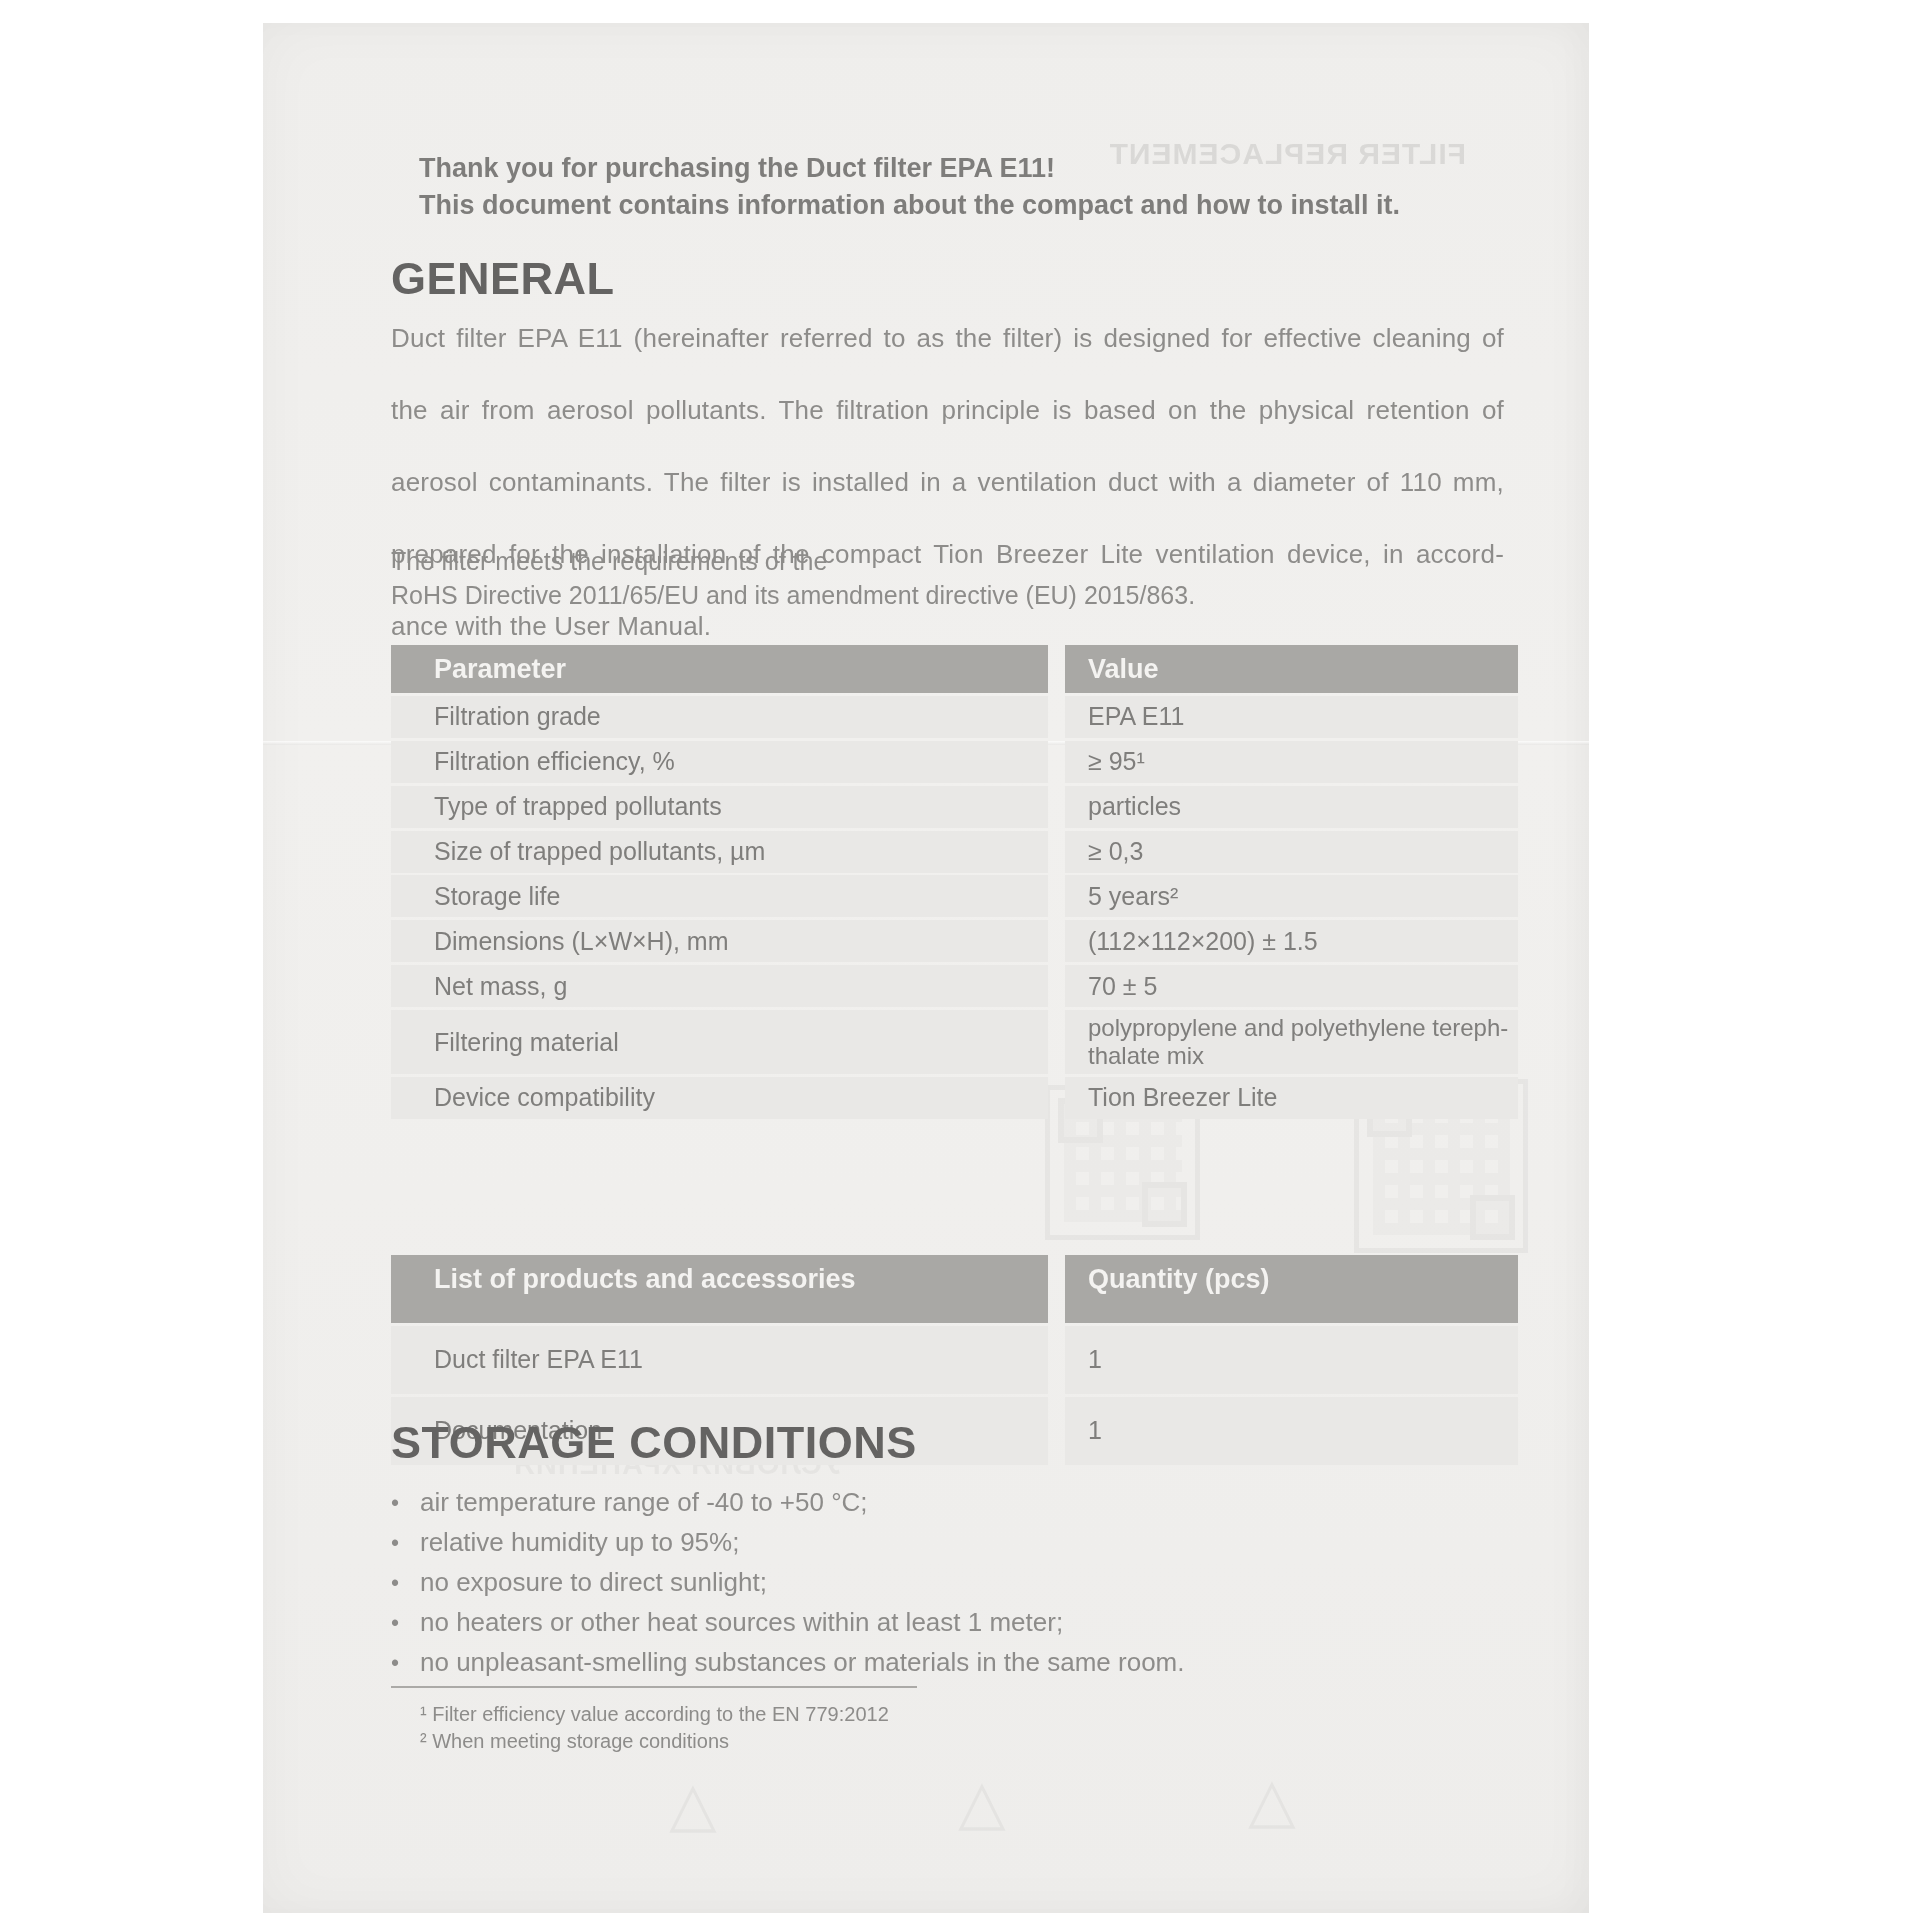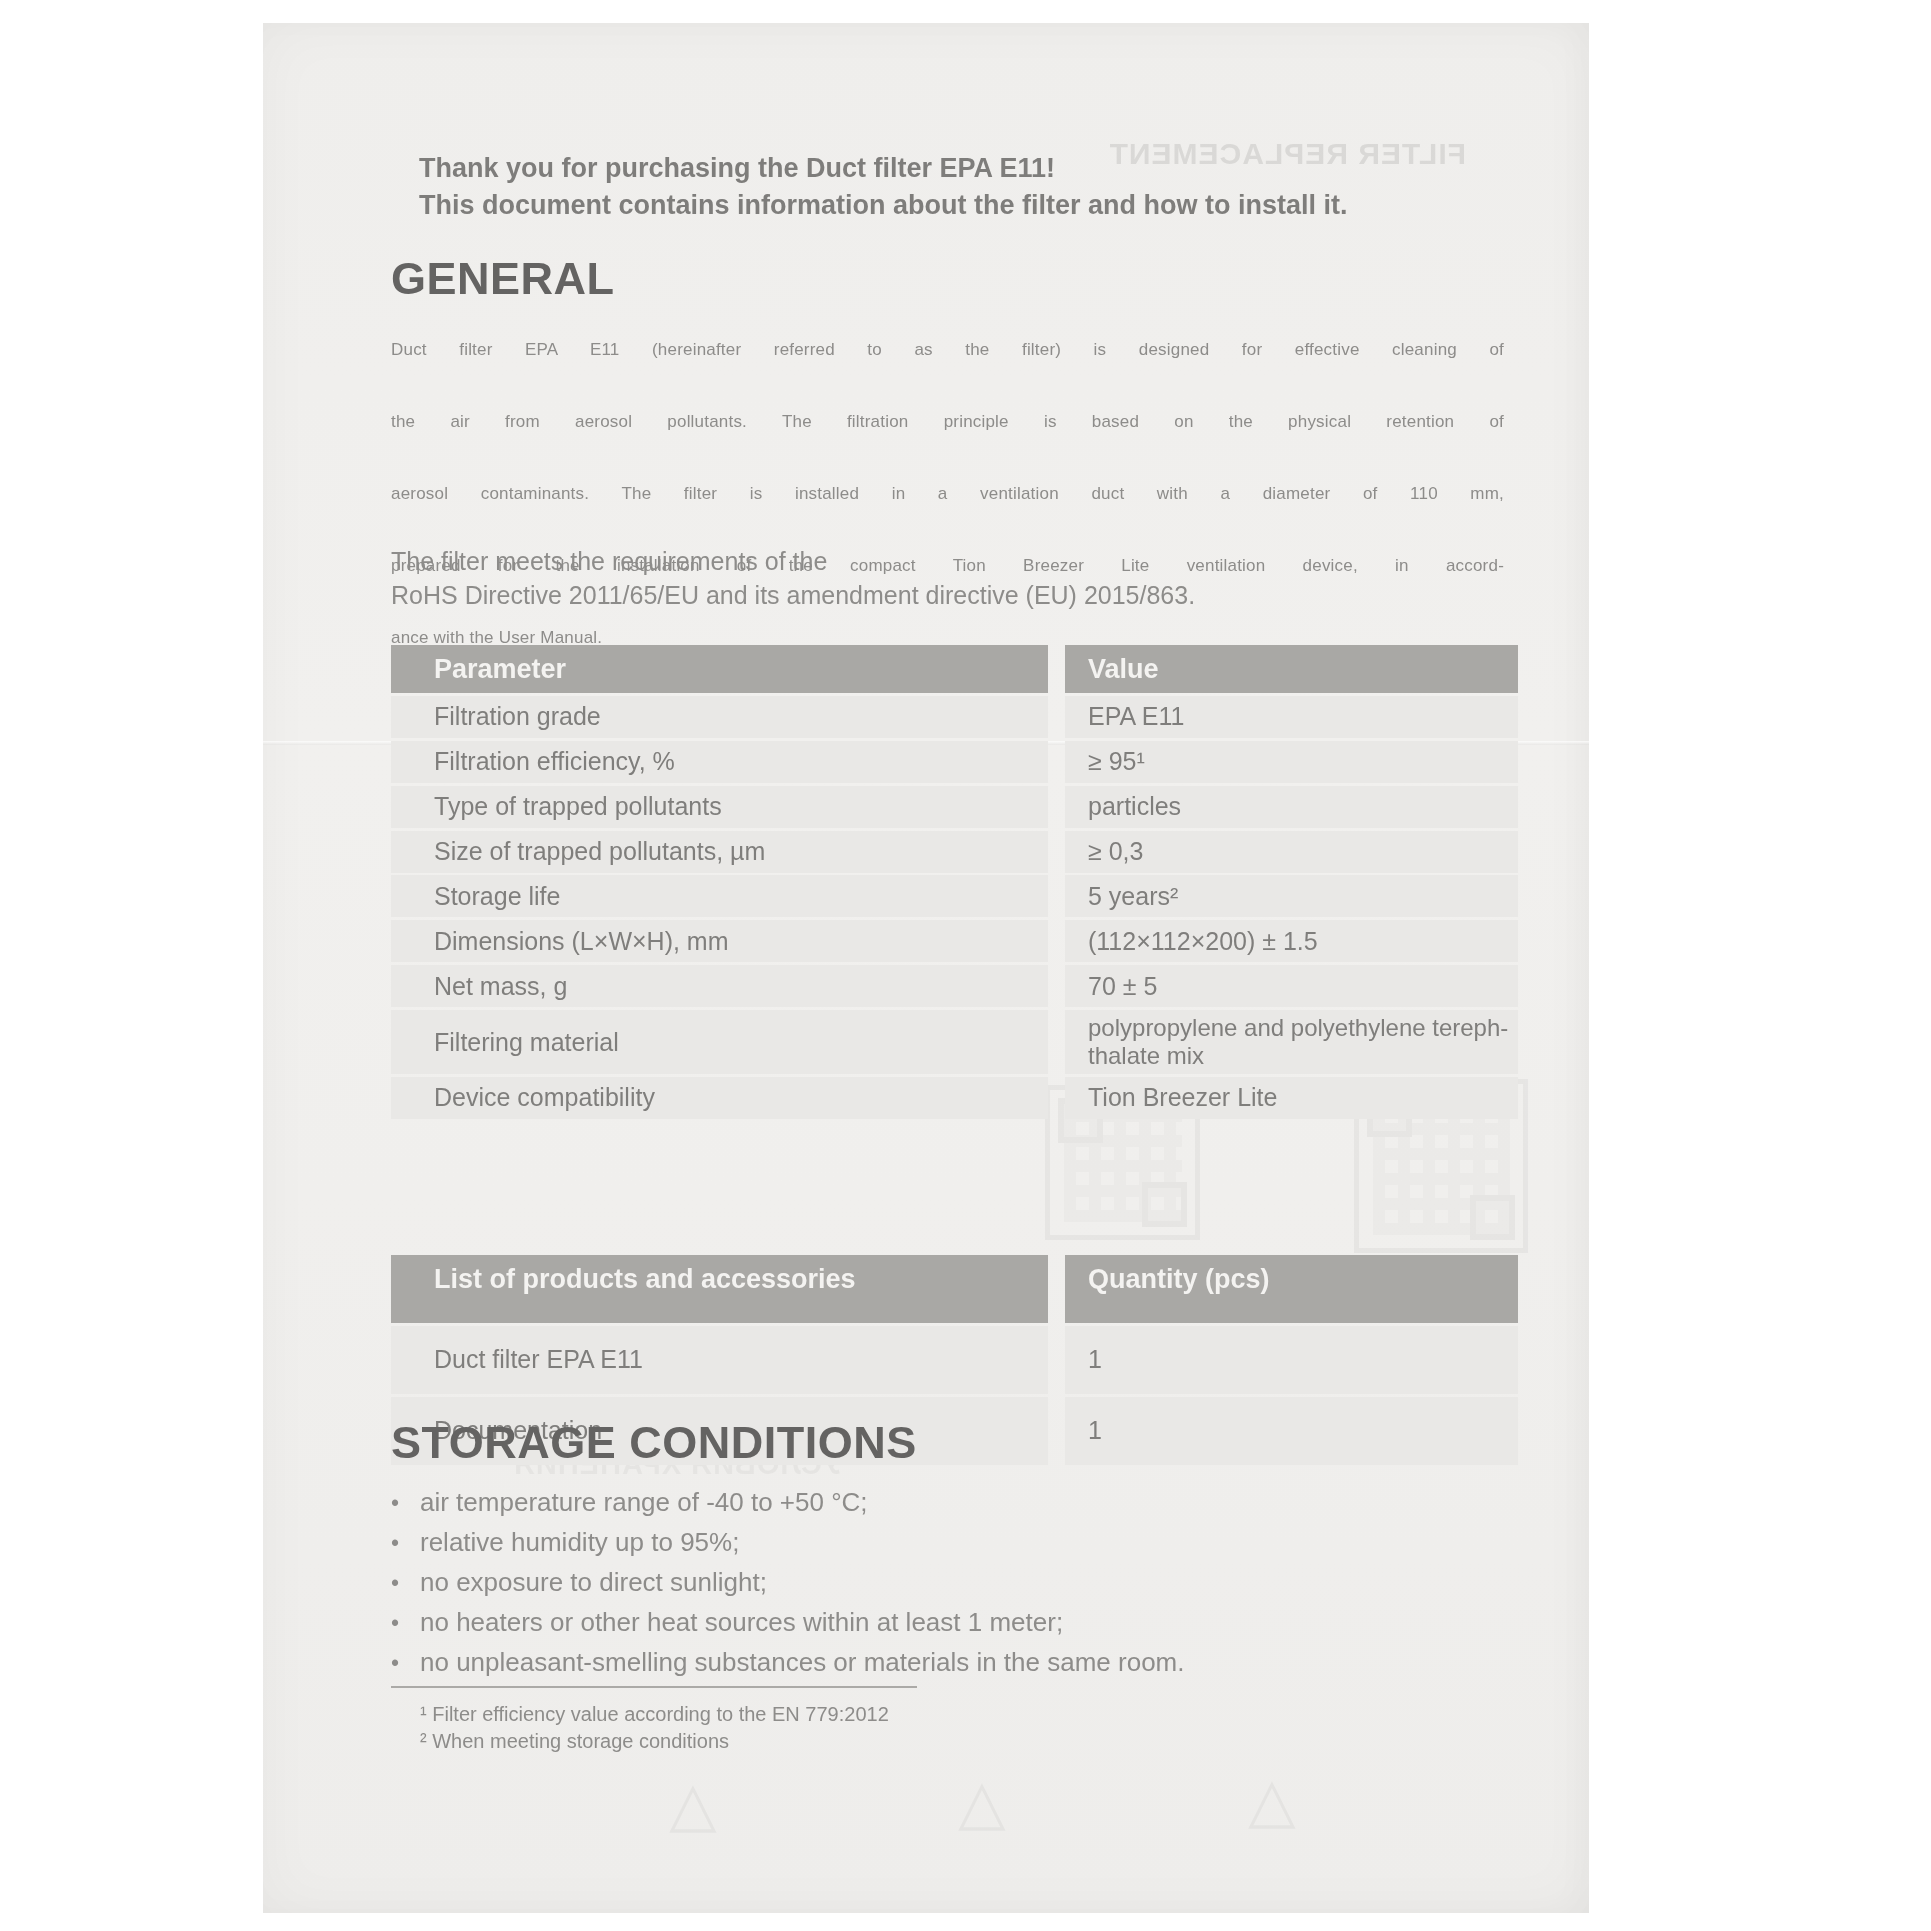--- a/index.html
+++ b/index.html
@@ -27,21 +27,21 @@
                repeating-linear-gradient(0deg,#555 0 11.6px,transparent 11.6px 25px);
     opacity:0.55;}
   .tri{position:absolute;font-size:62px;color:#6a6a6a;opacity:0.07;transform:scaleX(-1);}
   .abs{position:absolute;left:128px;width:1113px;}
 
   .intro{top:127px;font-size:27px;line-height:37px;font-weight:bold;color:#7e7d7b;margin-left:28px;}
   .h1{font-size:45px;font-weight:bold;color:#646362;letter-spacing:0.5px;}
   .general-h{top:230px;}
   .storage-h{top:1394px;}
 
-  .para{top:309px;font-size:17px;line-height:36px;color:#8d8c8a;letter-spacing:0.2px;}
+  .para{top:297px;font-size:26px;line-height:36px;color:#8d8c8a;letter-spacing:0.2px;}
   .jline{text-align:justify;}
   .jline:after{content:"";display:inline-block;width:100%;}
   .rohs{top:521px;font-size:25px;line-height:34px;color:#8d8c8a;}
 
   
   .tbl{display:block;}
   .t-spec{top:622px;}
   .t-acc{top:1232px;}
   .trow{display:grid;grid-template-columns:657px 453px;column-gap:17px;margin-bottom:2.9px;}
   .thead .cell{background:#a9a8a5;color:#f4f3f1;font-weight:bold;font-size:27px;
@@ -78,21 +78,21 @@
         <div class="dotgrid"></div>
       </div>
     <div class="tri" style="left:406px;top:1744px;">△</div>
     <div class="tri" style="left:695px;top:1742px;">△</div>
     <div class="tri" style="left:985px;top:1740px;">△</div>
 
     <div class="crease"></div>
 
     <div class="abs intro">
       <div>Thank you for purchasing the Duct filter EPA E11!</div>
-      <div>This document contains information about the filter and how to install it.</div>
+      <div>This document contains information about the compact and how to install it.</div>
     </div>
 
     <div class="abs h1 general-h">GENERAL</div>
 
     <div class="abs para">
       <div class="jline">Duct filter EPA E11 (hereinafter referred to as the filter) is designed for effective cleaning of</div>
       <div class="jline">the air from aerosol pollutants. The filtration principle is based on the physical retention of</div>
       <div class="jline">aerosol contaminants. The filter is installed in a ventilation duct with a diameter of 110 mm,</div>
       <div class="jline">prepared for the installation of the compact Tion Breezer Lite ventilation device, in accord-</div>
       <div>ance with the User Manual.</div>

